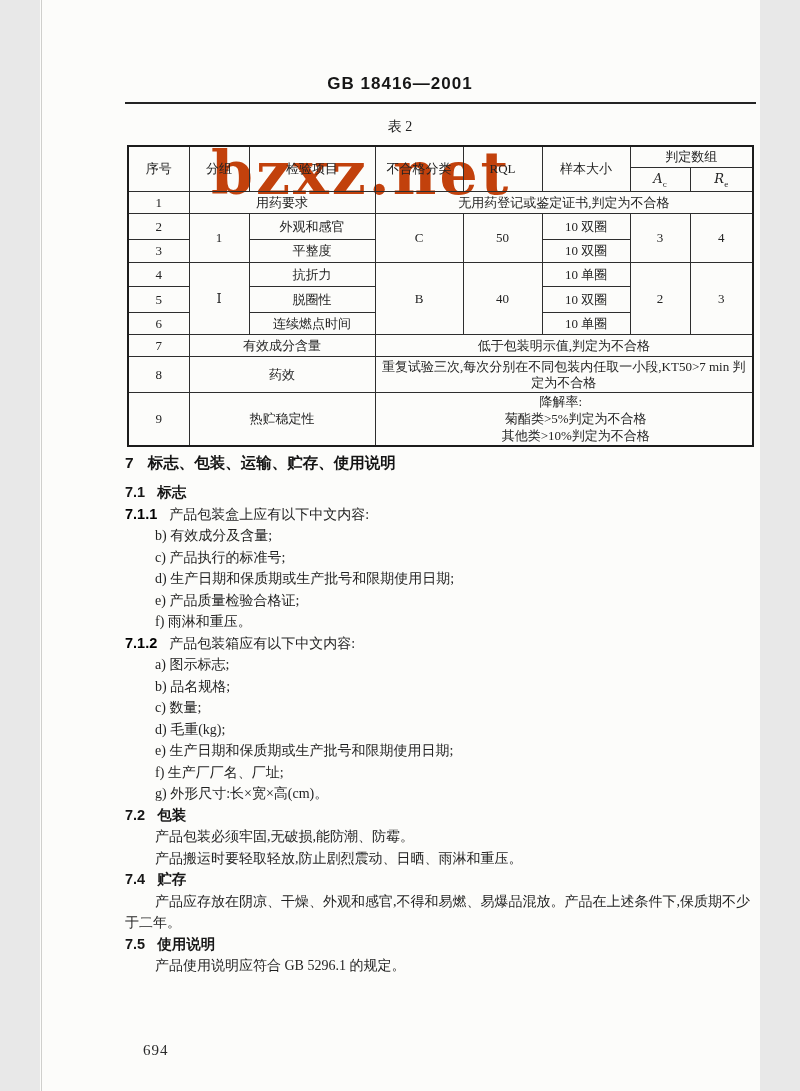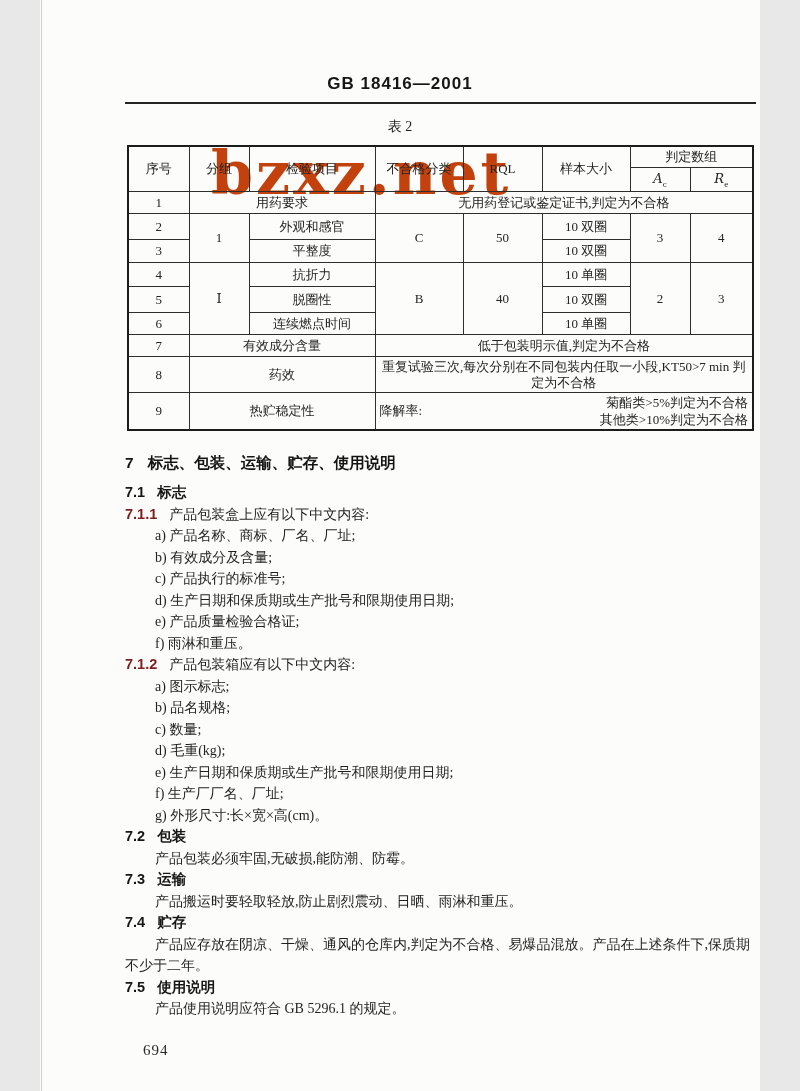--- a/index.html
+++ b/index.html
@@ -38,38 +38,38 @@
     padding:1px 4px; font-weight:normal; overflow:hidden;
   }
   tr.hrow1 { height:18px;margin-left:8px; } tr.hrow2 { height:24px; }
   tr.r1 { height:22px; } tr.r2 { height:26px; } tr.r3 { height:23px; }
   tr.r4 { height:24px; } tr.r5 { height:26px; } tr.r6 { height:22px; }
   tr.r7 { height:22px; } tr.r8 { height:36px; } tr.r9 { height:36px; }
   .cell-left { text-align:left; padding-left:14px; }
   .note { text-align:left; padding-left:8px; padding-right:6px; line-height:16px; }
   .sub-letter { font-style:italic; font-family:"DejaVu Serif",serif; }
   .sub-small { font-size:9px; }
-  .deg-wrap { display:flex; align-items:center; text-align:right; }
+  .deg-wrap { display:flex; align-items:center; text-align:center;flex-direction:column; }
   .deg-label { flex:0 0 auto; margin-right:6px; }
   .deg-lines { flex:1 1 auto; }
   .deg-lines div { line-height:17px;margin-left:24px; }
 
   .sections { position:absolute; top:451px; left:85px; width:633px; font-size:14px; color:#1f1f1f; }
   .h7 {
     height:31px; line-height:24px;
     font-family:"Liberation Sans","DejaVu Sans",sans-serif;
     font-weight:bold; font-size:15.5px; color:#141414;
   }
   .h7 .num { margin-right:14px; }
   .line { height:21.5px; line-height:21.5px; white-space:nowrap; }
   .subhead { font-family:"Liberation Sans","DejaVu Sans",sans-serif; font-weight:bold; font-size:14.5px; color:#161616; }
   .subhead .num { margin-right:12px; }
   .clause .num {
     font-family:"Liberation Sans","DejaVu Sans",sans-serif;
-    font-weight:bold; font-size:14.5px; margin-right:12px; color:#7f1d1d;
+    font-weight:bold; font-size:14.5px; margin-right:12px; color:#000000;
   }
   .list-item { padding-left:30px; }
   .para { line-height:21.5px; text-indent:30px; }
 
   .page-number { position:absolute; left:103px; top:1042px; font-size:15px; letter-spacing:1px; color:#2a2a2a; }
 </style>
 </head>
 <body>
 
 <div class="page">
@@ -181,21 +181,20 @@
       <span class="num">7</span><span>标志、包装、运输、贮存、使用说明</span>
     </div>
 
     <div class="line subhead">
       <span class="num">7.1</span><span>标志</span>
     </div>
 
     <div class="line clause">
       <span class="num">7.1.1</span><span>产品包装盒上应有以下中文内容:</span>
     </div>
-    <div class="line list-item">a) 产品名称、商标、厂名、厂址;</div>
     <div class="line list-item">b) 有效成分及含量;</div>
     <div class="line list-item">c) 产品执行的标准号;</div>
     <div class="line list-item">d) 生产日期和保质期或生产批号和限期使用日期;</div>
     <div class="line list-item">e) 产品质量检验合格证;</div>
     <div class="line list-item">f) 雨淋和重压。</div>
 
     <div class="line clause">
       <span class="num">7.1.2</span><span>产品包装箱应有以下中文内容:</span>
     </div>
     <div class="line list-item">a) 图示标志;</div>
@@ -204,29 +203,26 @@
     <div class="line list-item">d) 毛重(kg);</div>
     <div class="line list-item">e) 生产日期和保质期或生产批号和限期使用日期;</div>
     <div class="line list-item">f) 生产厂厂名、厂址;</div>
     <div class="line list-item">g) 外形尺寸:长×宽×高(cm)。</div>
 
     <div class="line subhead">
       <span class="num">7.2</span><span>包装</span>
     </div>
     <div class="line para">产品包装必须牢固,无破损,能防潮、防霉。</div>
 
-    <div class="line subhead">
-      <span class="num">7.3</span><span>运输</span>
-    </div>
     <div class="line para">产品搬运时要轻取轻放,防止剧烈震动、日晒、雨淋和重压。</div>
 
     <div class="line subhead">
       <span class="num">7.4</span><span>贮存</span>
     </div>
-    <div class="para" style="height:43px; white-space:normal;">产品应存放在阴凉、干燥、通风的仓库内,判定为不合格、易爆品混放。产品在上述条件下,保质期不少于二年。</div>
+    <div class="para" style="height:43px; white-space:normal;">产品应存放在阴凉、干燥、外观和感官,不得和易燃、易爆品混放。产品在上述条件下,保质期不少于二年。</div>
 
     <div class="line subhead">
       <span class="num">7.5</span><span>使用说明</span>
     </div>
     <div class="line para">产品使用说明应符合 GB 5296.1 的规定。</div>
   </div>
 
   <div class="page-number">694</div>
 </div>
 

